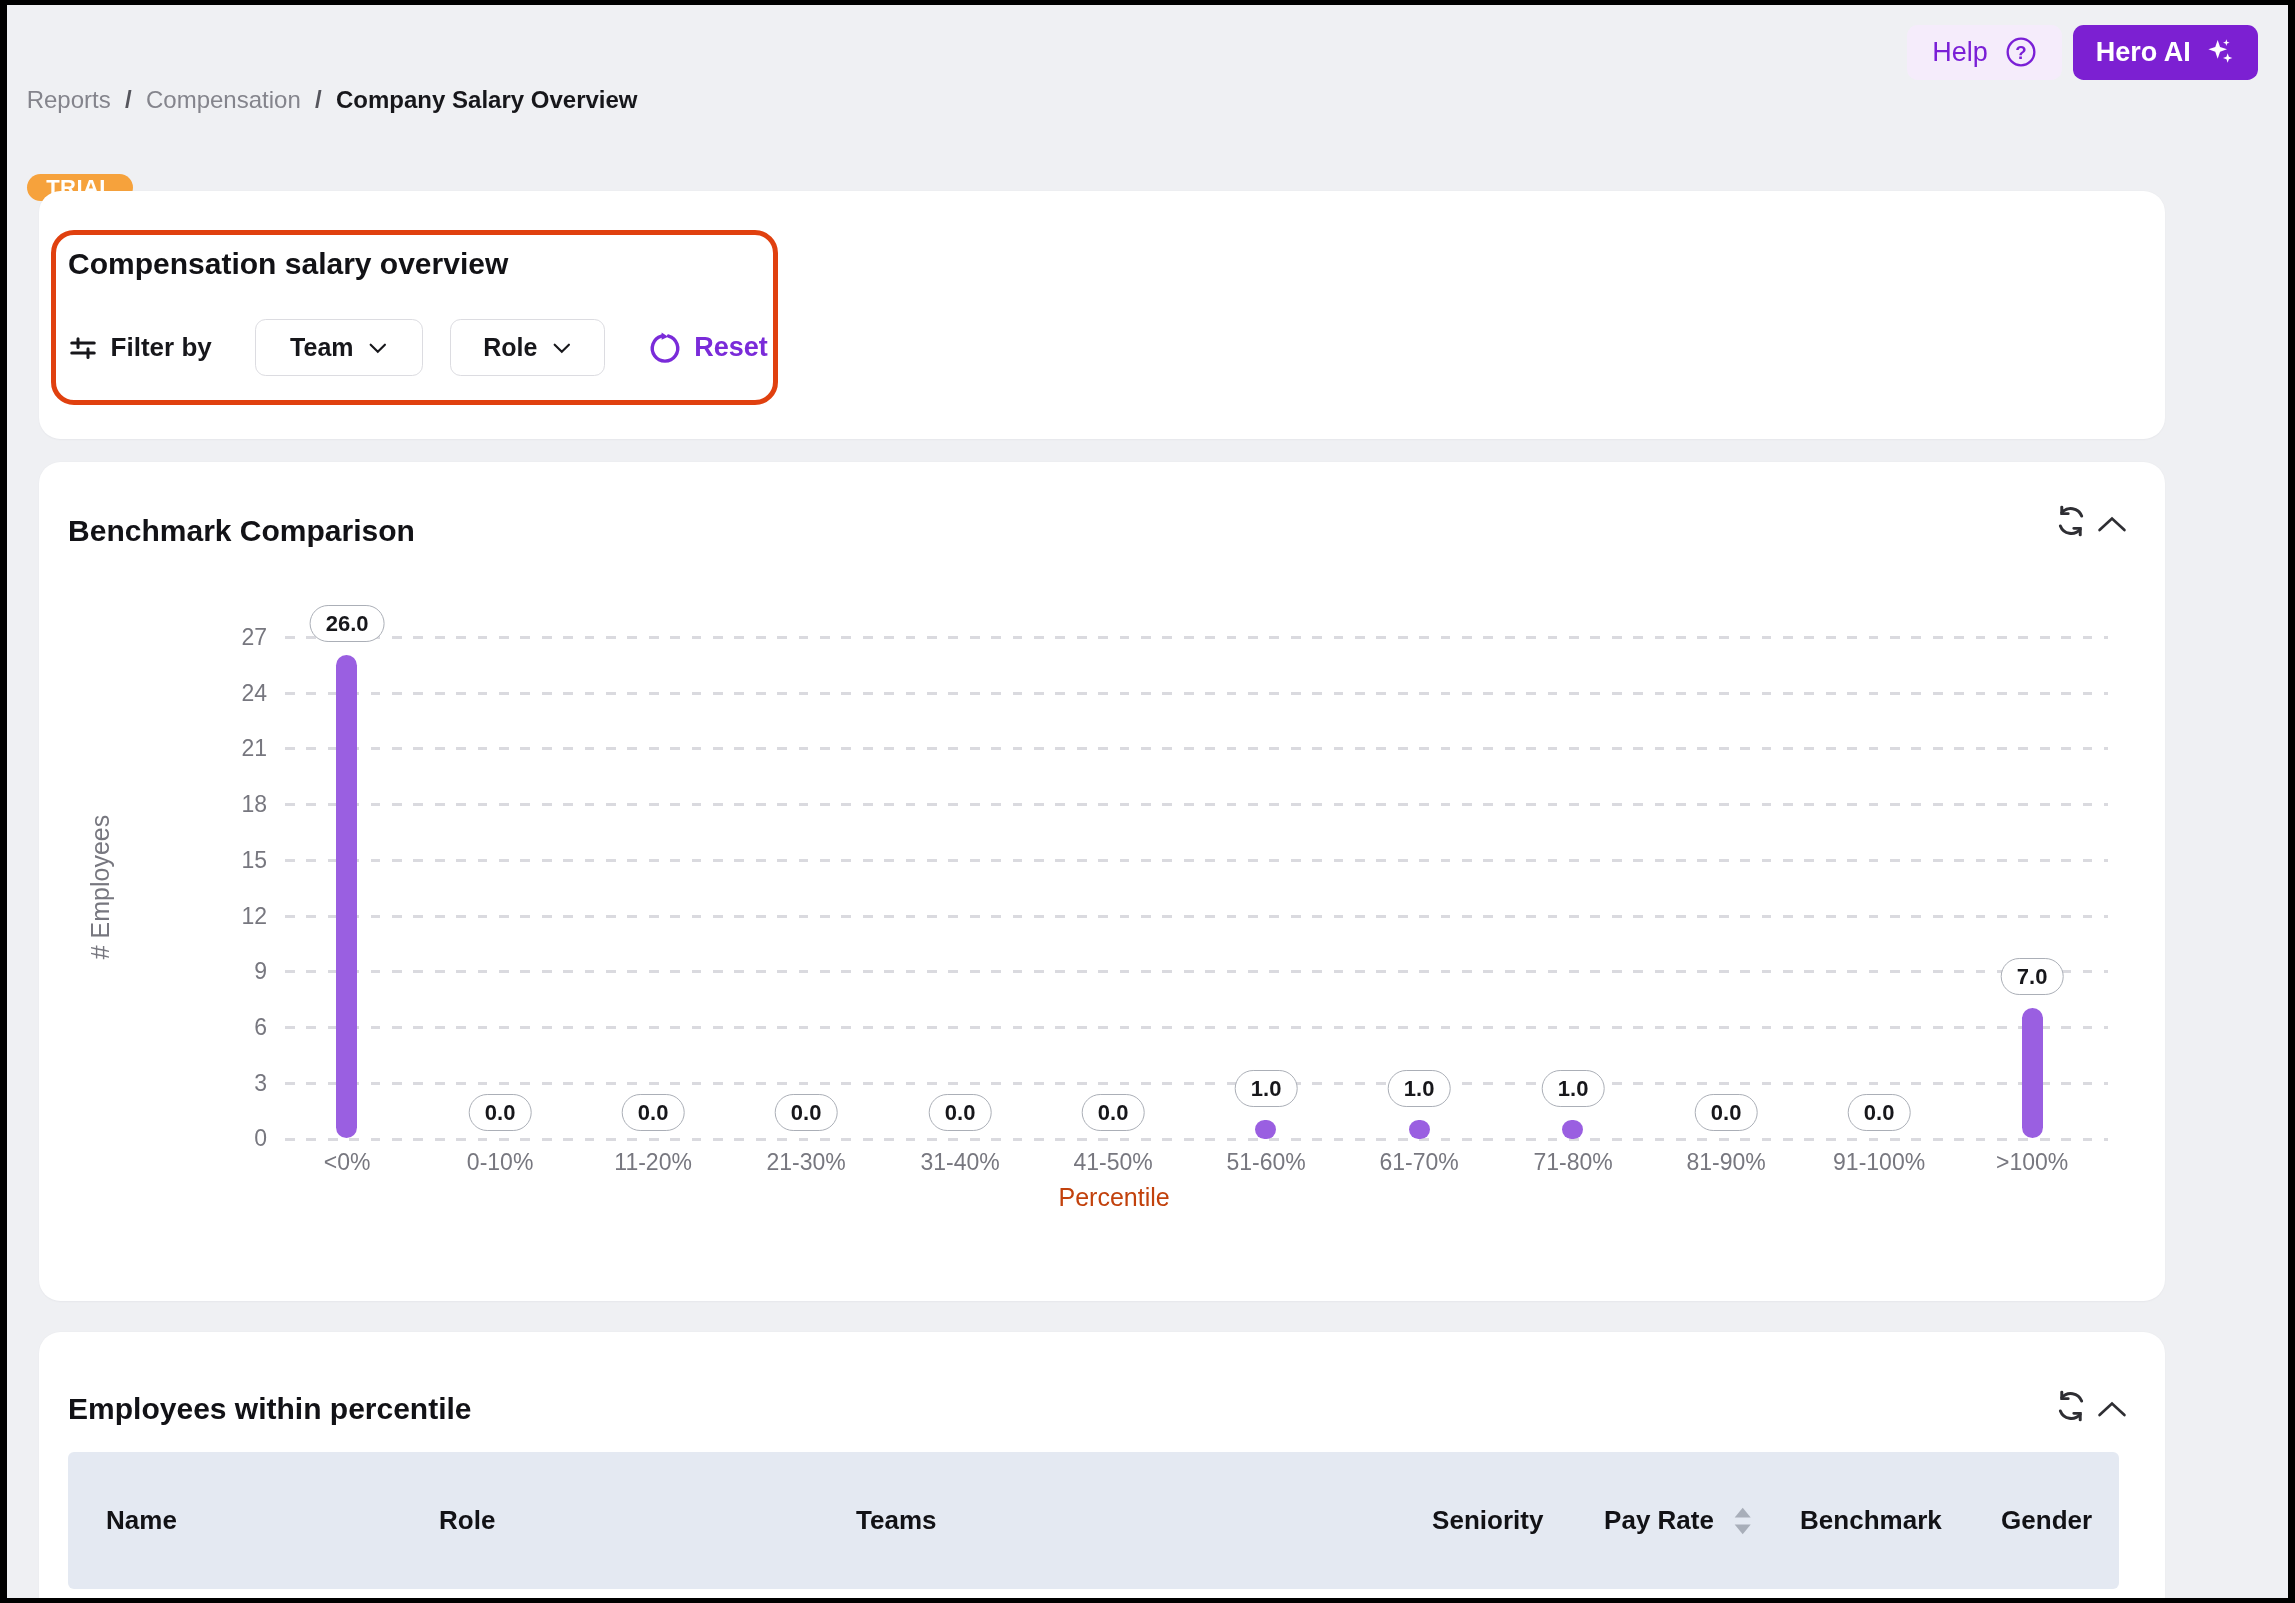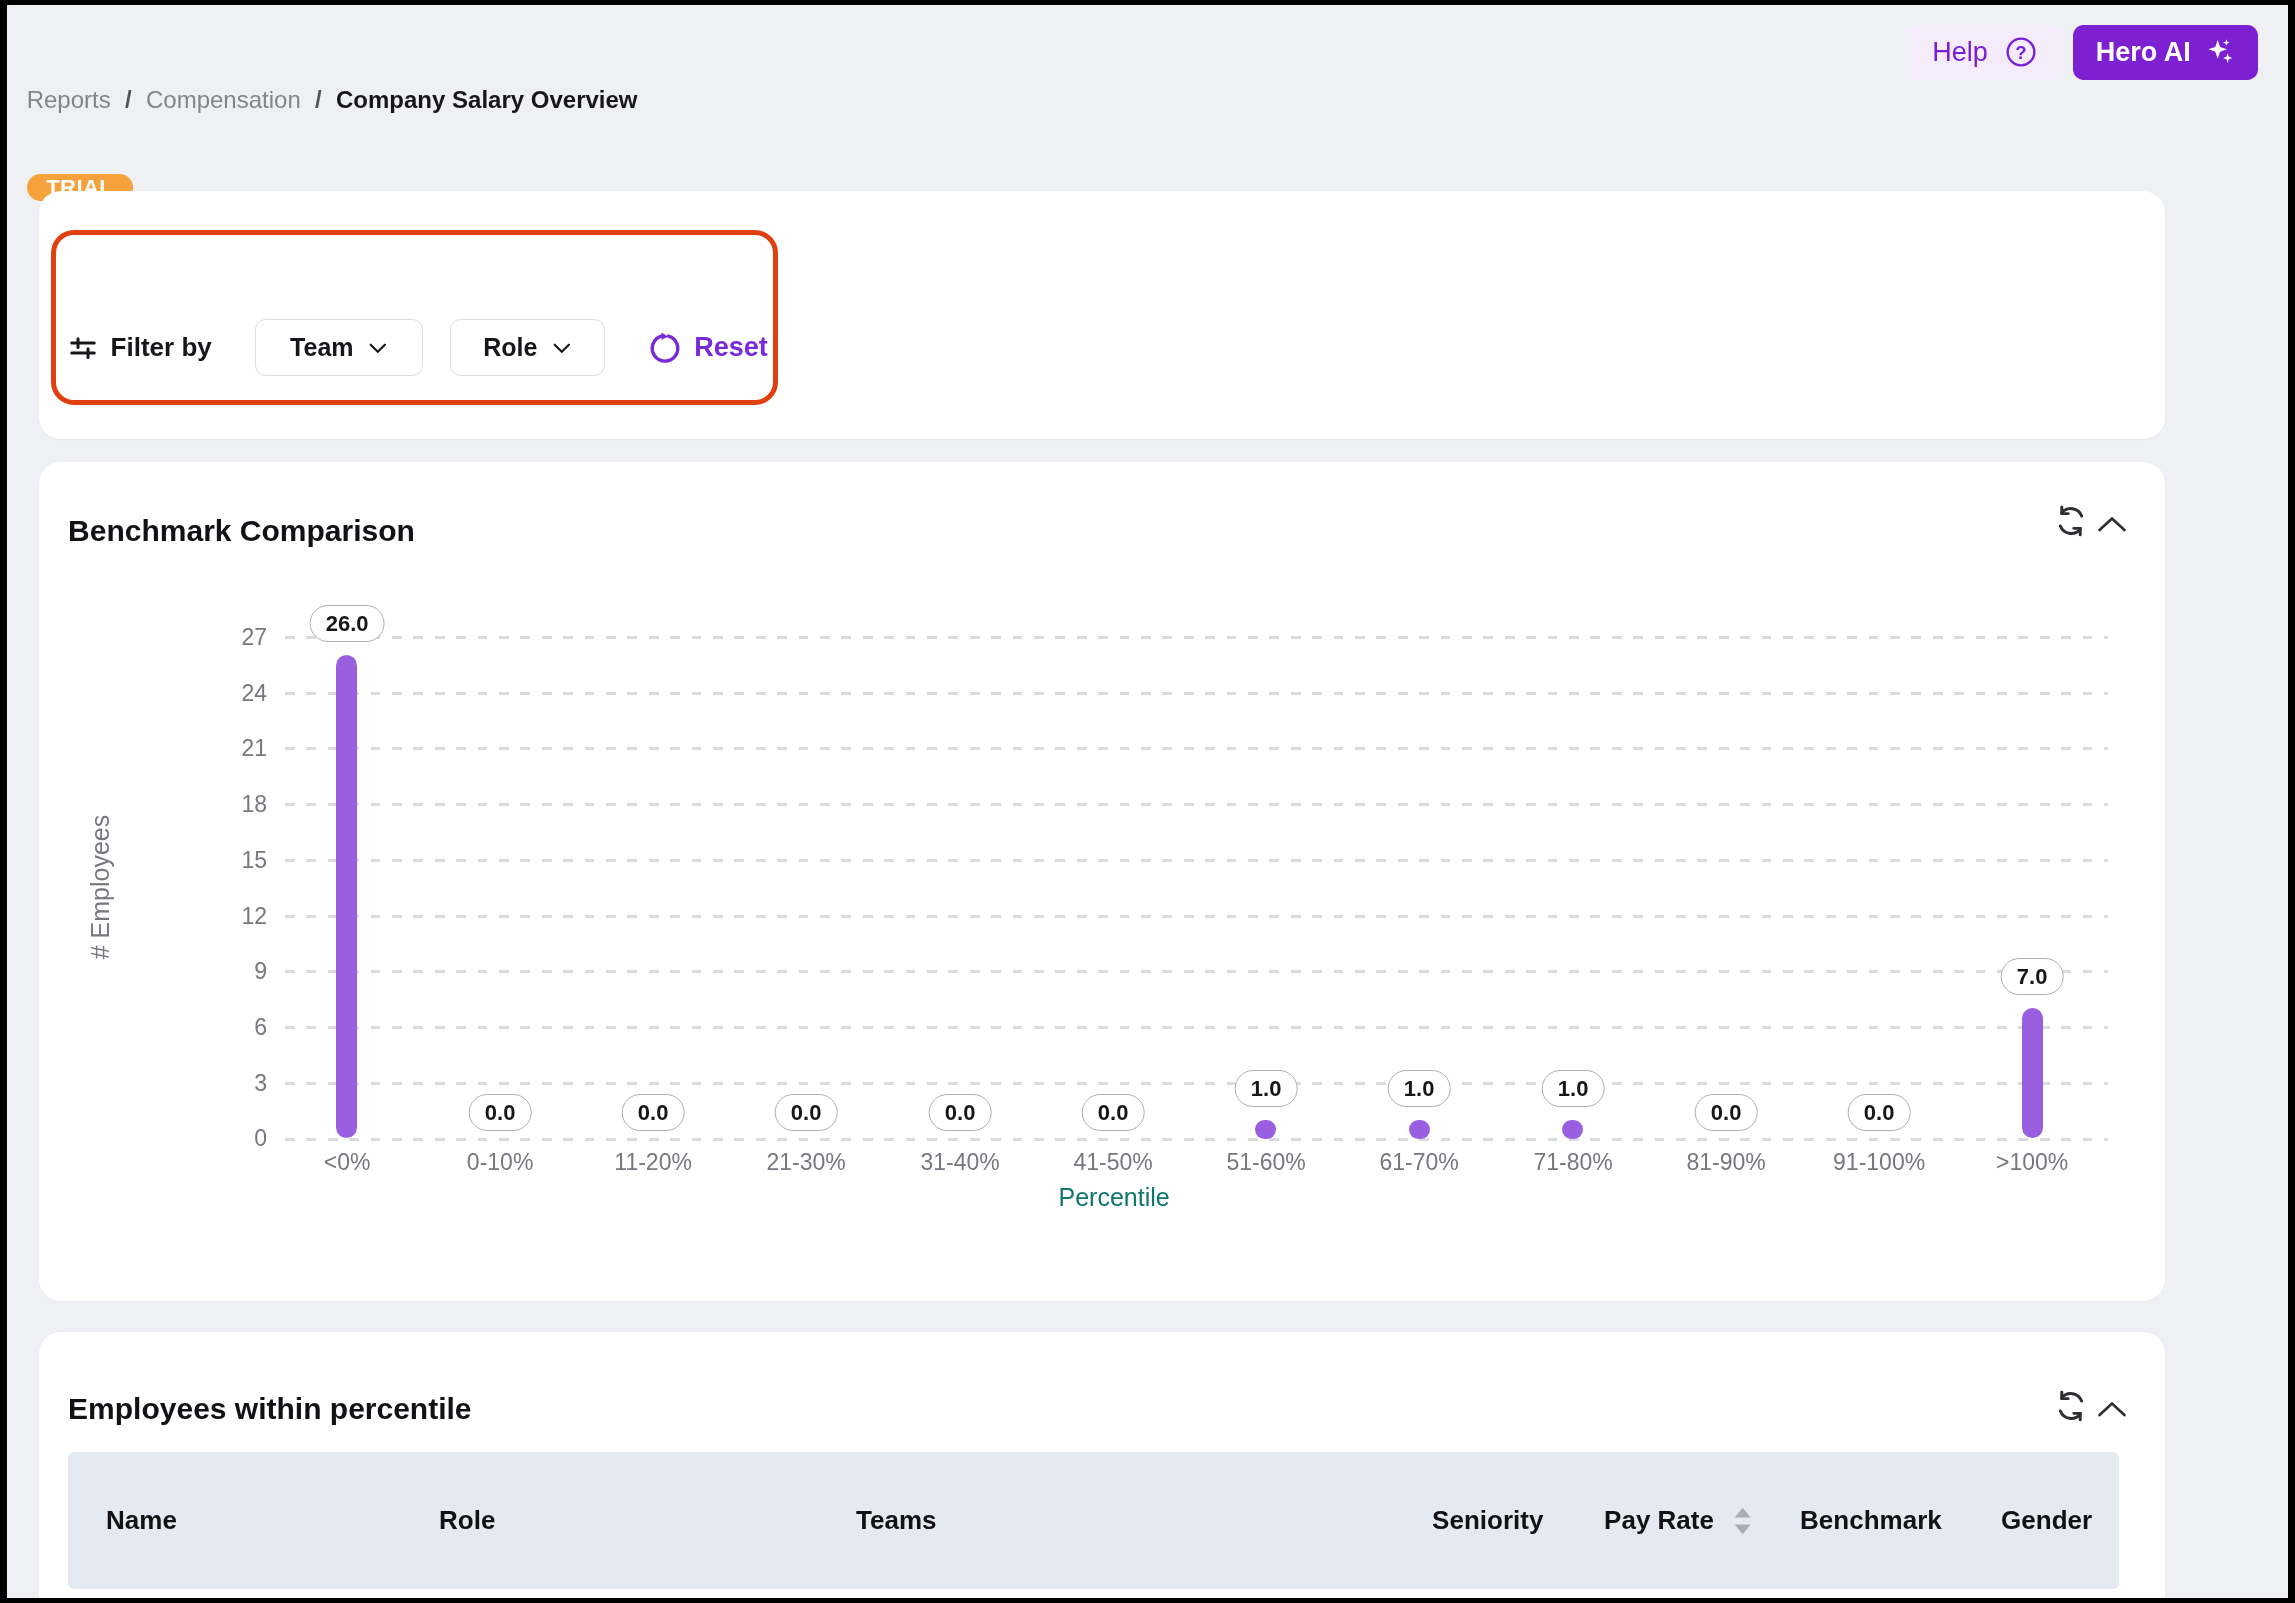--- a/index.html
+++ b/index.html
@@ -68,21 +68,21 @@
     background-image:repeating-linear-gradient(90deg,#DADADF 0 9.8px,transparent 9.8px 21.4px);}
   .ytick{position:absolute;width:62px;text-align:right;font-size:23px;color:#77777F;
     transform:translateY(-50%);}
   .bar{position:absolute;border-radius:10.7px;}
   .pill{
     position:absolute;transform:translate(-50%,-100%);
     background:#fff;border:1.8px solid #ABAFB7;border-radius:19.6px;
     padding:4.5px 15px;font-size:22px;font-weight:700;color:#17171B;white-space:nowrap;
   }
   .xcat{position:absolute;transform:translateX(-50%);font-size:23px;color:#77777F;white-space:nowrap;}
-  .xaxis-label{left:1107px;top:1178px;transform:translateX(-50%);font-size:25px;color:#0f766e;}
+  .xaxis-label{left:1107px;top:1178px;transform:translateX(-50%);font-size:25px;color:#c2410c;}
   .yaxis-label{left:93px;top:882px;transform:translate(-50%,-50%) rotate(-90deg);
     font-size:25px;color:#77777F;white-space:nowrap;}
   
   .thead{
     left:61px;top:1447px;width:2051px;height:137px;background:#E4E9F2;border-radius:6px;
   }
   .th{
     position:absolute;top:50%;transform:translateY(-50%);
     font-size:26px;font-weight:700;color:#121216;line-height:1.35;
   }
@@ -117,20 +117,21 @@
   <nav class="abs breadcrumb">
     <span>Reports</span>
     <span class="sep">/</span>
     <span>Compensation</span>
     <span class="sep">/</span>
     <span class="current">Company Salary Overview</span>
   </nav>
   <div class="abs trial">TRIAL</div>
 
   <div class="abs card filter-card"></div>
+  <div class="abs card-title filter-title">Compensation salary overview</div>
   <div class="abs filter-row">
     <div class="filter-by">
       <span>
         <svg width="30" height="30" viewBox="0 0 24 24" fill="none" stroke="#17171B" stroke-width="2.4" stroke-linecap="round">
           <line x1="3" y1="8" x2="21" y2="8"></line>
           <line x1="8" y1="4.5" x2="8" y2="11.5"></line>
           <line x1="3" y1="16" x2="21" y2="16"></line>
           <line x1="16" y1="12.5" x2="16" y2="19.5"></line>
         </svg>
       </span>

